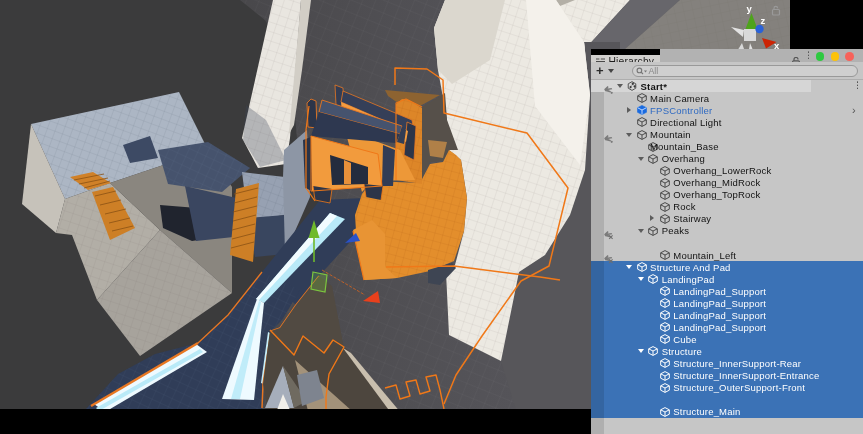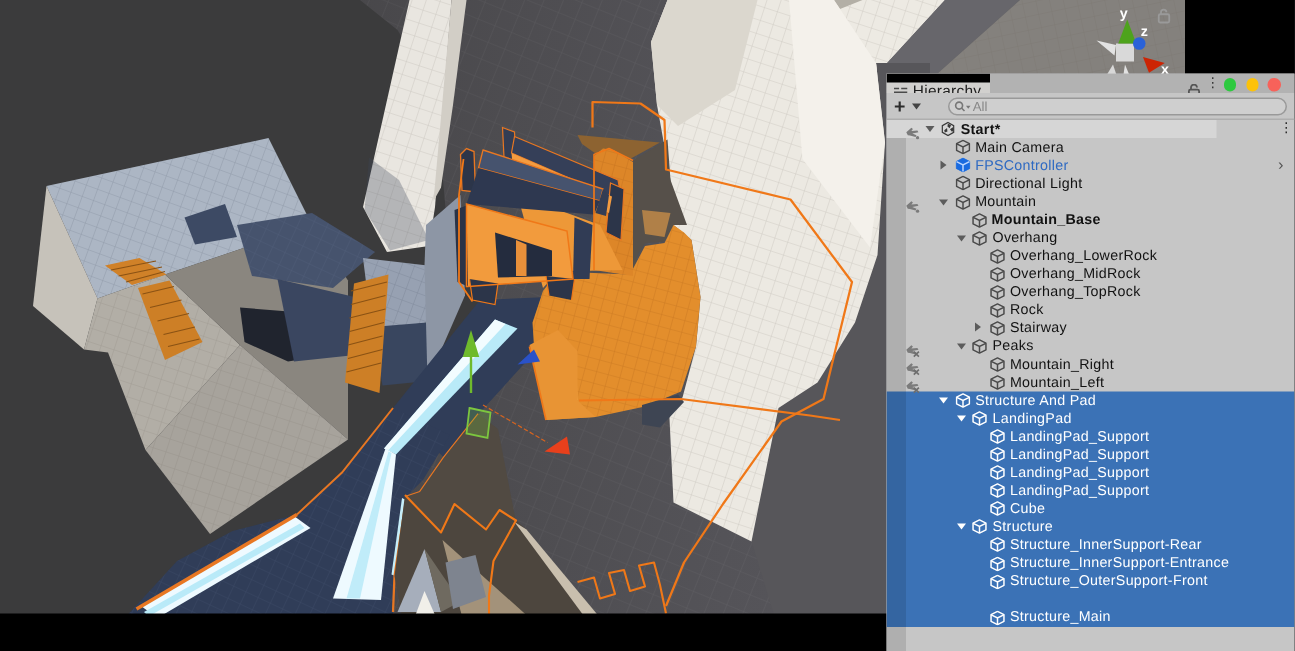--- a/index.html
+++ b/index.html
@@ -275,21 +275,21 @@
       </span>
       <span class="lbl" style="left:59.1px;color:#121212;font-weight:normal">Mountain</span>
     </div>
 <div class="row" style="top:91.55px;">
       <span class="ic" style="left:57.2px">
         <svg width="10" height="10" viewBox="0 0 10 10">
           <path d="M5 0.6 L9.3 2.8 L9.3 7.2 L5 9.4 L0.7 7.2 L0.7 2.8 Z" fill="none" stroke="#4a4a4a" stroke-width="1.0" stroke-linejoin="round"></path>
           <path d="M0.8 2.9 L5 5 L9.2 2.9 M5 5 L5 9.3" fill="none" stroke="#4a4a4a" stroke-width="1.0"></path>
         </svg>
       </span>
-      <span class="lbl" style="left:70px;color:#121212;font-weight:bold">Mountain_Base</span>
+      <span class="lbl" style="left:59px;color:#121212;font-weight:normal">Mountain_Base</span>
     </div>
 <div class="row" style="top:103.60px;padding-left:23px;">
       <span class="tri-d" style="left:46.7px;border-top-color:#5c5c5c"></span>
       <span class="ic" style="left:57.2px">
         <svg width="10" height="10" viewBox="0 0 10 10">
           <path d="M5 0.6 L9.3 2.8 L9.3 7.2 L5 9.4 L0.7 7.2 L0.7 2.8 Z" fill="none" stroke="#4a4a4a" stroke-width="1.0" stroke-linejoin="round"></path>
           <path d="M0.8 2.9 L5 5 L9.2 2.9 M5 5 L5 9.3" fill="none" stroke="#4a4a4a" stroke-width="1.0"></path>
         </svg>
       </span>
       <span class="lbl" style="left:70.7px;color:#121212;font-weight:normal">Overhang</span>
@@ -346,33 +346,20 @@
           <path stroke="#6e6e6e" stroke-width="1.1" d="M6.2 5.4 L9.6 8.8 M9.6 5.4 L6.2 8.8" fill="none"></path>
         </svg></span>
       <span class="tri-d" style="left:46.7px;border-top-color:#5c5c5c"></span>
       <span class="ic" style="left:57.2px">
         <svg width="10" height="10" viewBox="0 0 10 10">
           <path d="M5 0.6 L9.3 2.8 L9.3 7.2 L5 9.4 L0.7 7.2 L0.7 2.8 Z" fill="none" stroke="#4a4a4a" stroke-width="1.0" stroke-linejoin="round"></path>
           <path d="M0.8 2.9 L5 5 L9.2 2.9 M5 5 L5 9.3" fill="none" stroke="#4a4a4a" stroke-width="1.0"></path>
         </svg>
       </span>
       <span class="lbl" style="left:70.7px;color:#121212;font-weight:normal">Peaks</span>
-    </div>
-<div class="row" style="top:187.95px;">
-      <span class="gut" style="left:12px"><svg width="11" height="10" viewBox="0 0 11 10">
-          <path fill="#7b7b7b" d="M1.2 4.2 L4.6 1.1 L5.6 2.0 L4.6 3.4 L8.6 3.0 L9.3 4.2 L5.2 5.0 L8.0 6.2 L7.4 7.4 L3.6 6.4 L2.2 6.2 Z"></path>
-          <path stroke="#6e6e6e" stroke-width="1.1" d="M6.2 5.4 L9.6 8.8 M9.6 5.4 L6.2 8.8" fill="none"></path>
-        </svg></span>
-      <span class="ic" style="left:68.8px">
-        <svg width="10" height="10" viewBox="0 0 10 10">
-          <path d="M5 0.6 L9.3 2.8 L9.3 7.2 L5 9.4 L0.7 7.2 L0.7 2.8 Z" fill="none" stroke="#4a4a4a" stroke-width="1.0" stroke-linejoin="round"></path>
-          <path d="M0.8 2.9 L5 5 L9.2 2.9 M5 5 L5 9.3" fill="none" stroke="#4a4a4a" stroke-width="1.0"></path>
-        </svg>
-      </span>
-      <span class="lbl" style="left:82.3px;color:#121212;font-weight:normal">Mountain_Right</span>
     </div>
 <div class="row" style="top:200.00px;">
       <span class="gut" style="left:12px"><svg width="11" height="10" viewBox="0 0 11 10">
           <path fill="#7b7b7b" d="M1.2 4.2 L4.6 1.1 L5.6 2.0 L4.6 3.4 L8.6 3.0 L9.3 4.2 L5.2 5.0 L8.0 6.2 L7.4 7.4 L3.6 6.4 L2.2 6.2 Z"></path>
           <path stroke="#6e6e6e" stroke-width="1.1" d="M6.2 5.4 L9.6 8.8 M9.6 5.4 L6.2 8.8" fill="none"></path>
         </svg></span>
       <span class="ic" style="left:68.8px">
         <svg width="10" height="10" viewBox="0 0 10 10">
           <path d="M5 0.6 L9.3 2.8 L9.3 7.2 L5 9.4 L0.7 7.2 L0.7 2.8 Z" fill="none" stroke="#4a4a4a" stroke-width="1.0" stroke-linejoin="round"></path>
           <path d="M0.8 2.9 L5 5 L9.2 2.9 M5 5 L5 9.3" fill="none" stroke="#4a4a4a" stroke-width="1.0"></path>

